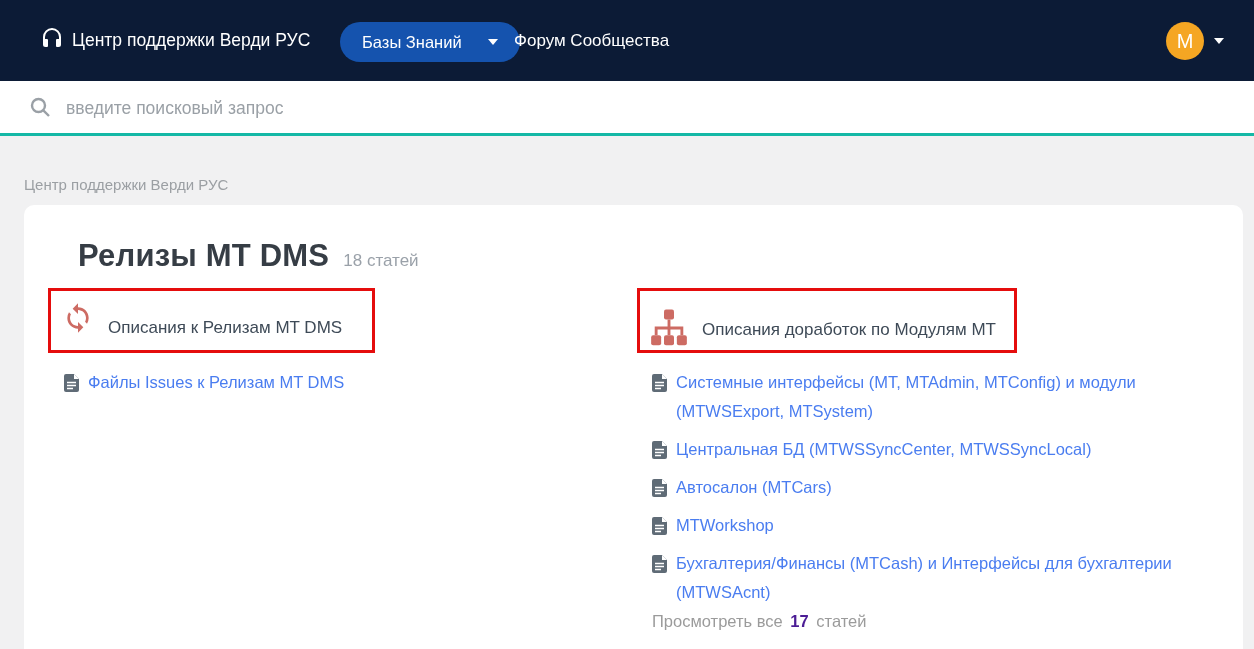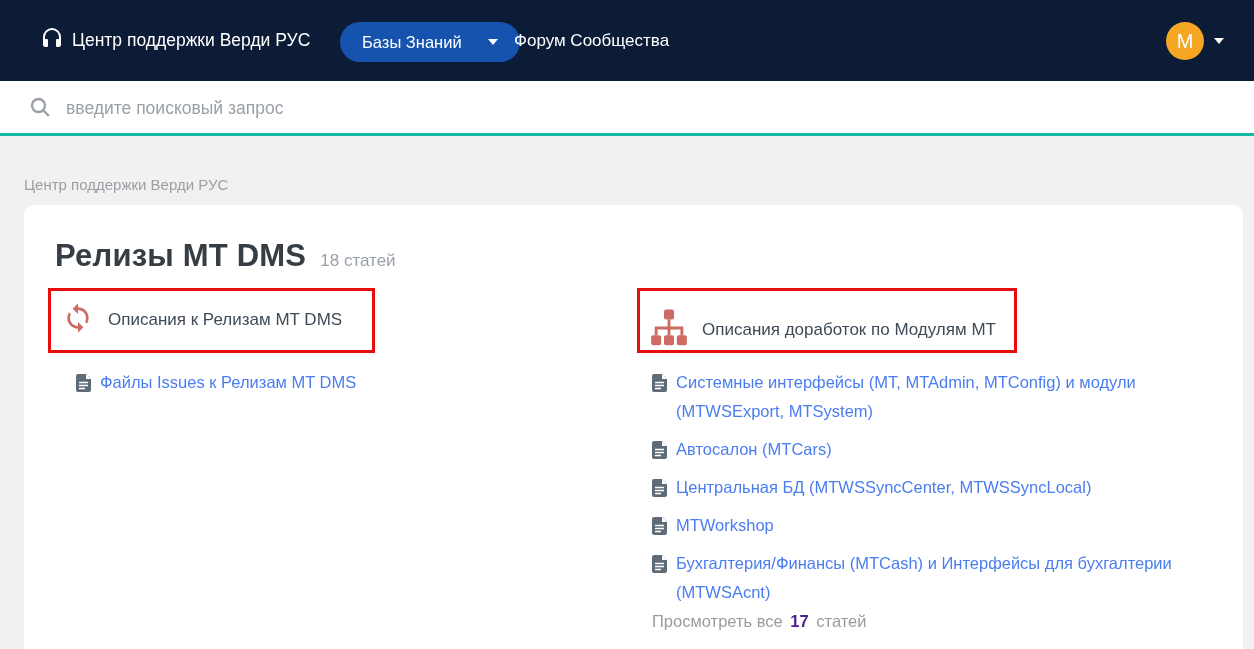--- a/index.html
+++ b/index.html
@@ -55,35 +55,35 @@
     position:absolute;left:24px;top:176px;font-size:15px;color:#9b9fa3;cursor:pointer;
   }
   
   .card{
     position:absolute;left:24px;top:205px;width:1219px;height:460px;background:#ffffff;
     border-radius:10px;
   }
   .page-title-row{
     position:absolute;left:55px;top:238px;display:flex;align-items:baseline;gap:14px;
   }
-  .page-title{font-size:31px;font-weight:600;color:#363d45;letter-spacing:.2px;}
+  .page-title{font-size:31px;font-weight:600;color:#363d45;letter-spacing:.2px;margin-left:23px;}
   .article-count{font-size:17px;color:#9aa1a9;}
   
   .annot-box{
     position:absolute;border:3px solid #e50d0d;box-sizing:border-box;
   }
   .annot-left{left:48px;top:288px;width:327px;height:65px;}
   .annot-right{left:637px;top:288px;width:380px;height:65px;}
   .cat-header{position:absolute;display:flex;align-items:center;gap:14px;cursor:pointer;}
-  .cat-left{left:62px;top:302px;}
+  .cat-left{left:62px;top:302px;align-items:flex-end;}
   .cat-right{left:650px;top:308px;}
   .cat-title{font-size:17px;font-weight:500;color:#3e4a57;}
   
   .links-list{position:absolute;display:block;}
-  .links-left{left:76px;top:368px;width:520px;}
+  .links-left{left:64px;top:368px;width:520px;}
   .links-right{left:652px;top:368px;width:575px;}
   .link-row{
     display:flex;gap:9px;margin-bottom:9px;cursor:pointer;align-items:flex-start;
   }
   .doc-icon{flex:0 0 auto;margin-top:6px;}
   .link-label{
     font-size:16.5px;line-height:29px;color:#4a7df0;font-weight:500;
   }
   .view-all{
     position:absolute;left:652px;top:612px;font-size:16.5px;color:#9b9b9b;cursor:pointer;
@@ -194,31 +194,31 @@
       <span class="link-label">Системные интерфейсы (MT, MTAdmin, MTConfig) и модули (MTWSExport, MTSystem)</span>
     </div>
     <div class="link-row">
       <span class="doc-icon">
         <svg width="15" height="18" viewBox="0 0 15 18">
             <path fill="#5f6b76" d="M2 0h8l5 5v11a2 2 0 0 1-2 2H2a2 2 0 0 1-2-2V2a2 2 0 0 1 2-2z"></path>
             <path fill="#ffffff" d="M10 0l5 5h-5z"></path>
             <path stroke="#ffffff" stroke-width="1.3" d="M3 8.5h9M3 11.5h9M3 14.5h6"></path>
           </svg>
       </span>
+      <span class="link-label">Центральная БД (MTWSSyncCenter, MTWSSyncLocal)</span>
+    </div>
+    <div class="link-row">
+      <span class="doc-icon">
+        <svg width="15" height="18" viewBox="0 0 15 18">
+            <path fill="#5f6b76" d="M2 0h8l5 5v11a2 2 0 0 1-2 2H2a2 2 0 0 1-2-2V2a2 2 0 0 1 2-2z"></path>
+            <path fill="#ffffff" d="M10 0l5 5h-5z"></path>
+            <path stroke="#ffffff" stroke-width="1.3" d="M3 8.5h9M3 11.5h9M3 14.5h6"></path>
+          </svg>
+      </span>
       <span class="link-label">Автосалон (MTCars)</span>
-    </div>
-    <div class="link-row">
-      <span class="doc-icon">
-        <svg width="15" height="18" viewBox="0 0 15 18">
-            <path fill="#5f6b76" d="M2 0h8l5 5v11a2 2 0 0 1-2 2H2a2 2 0 0 1-2-2V2a2 2 0 0 1 2-2z"></path>
-            <path fill="#ffffff" d="M10 0l5 5h-5z"></path>
-            <path stroke="#ffffff" stroke-width="1.3" d="M3 8.5h9M3 11.5h9M3 14.5h6"></path>
-          </svg>
-      </span>
-      <span class="link-label">Центральная БД (MTWSSyncCenter, MTWSSyncLocal)</span>
     </div>
     <div class="link-row">
       <span class="doc-icon">
         <svg width="15" height="18" viewBox="0 0 15 18">
             <path fill="#5f6b76" d="M2 0h8l5 5v11a2 2 0 0 1-2 2H2a2 2 0 0 1-2-2V2a2 2 0 0 1 2-2z"></path>
             <path fill="#ffffff" d="M10 0l5 5h-5z"></path>
             <path stroke="#ffffff" stroke-width="1.3" d="M3 8.5h9M3 11.5h9M3 14.5h6"></path>
           </svg>
       </span>
       <span class="link-label">MTWorkshop</span>

